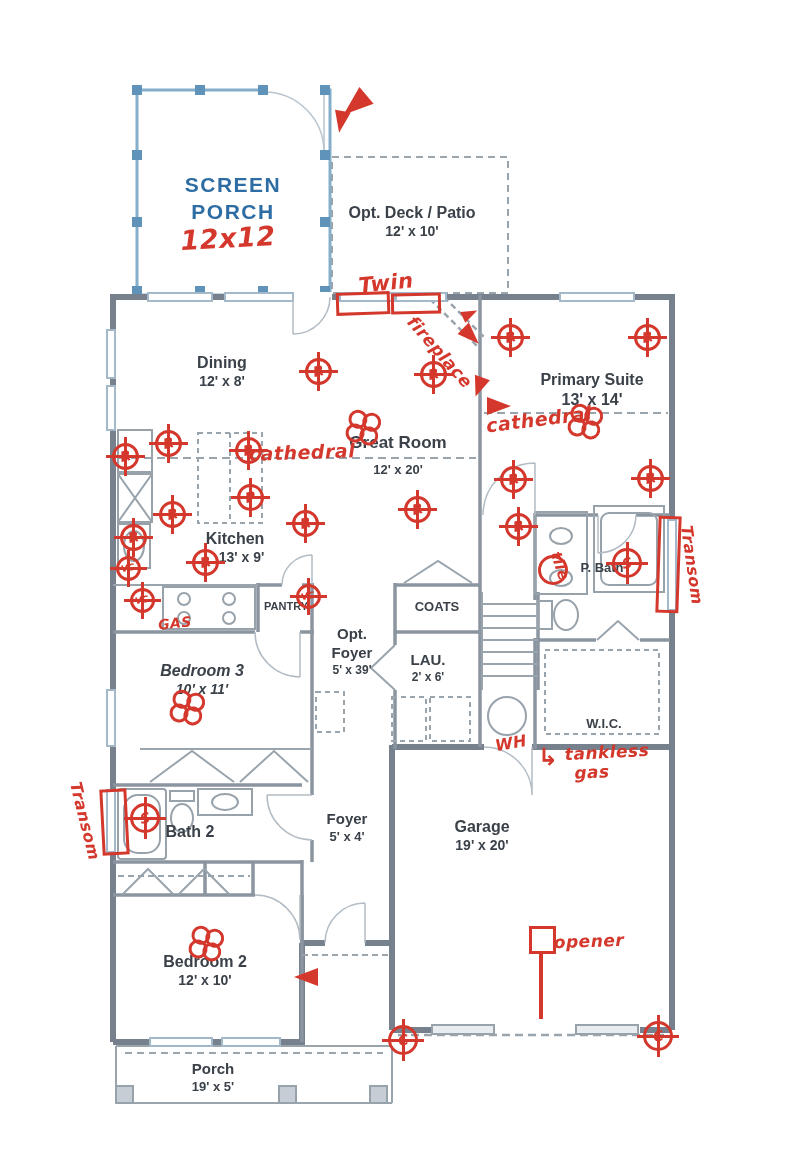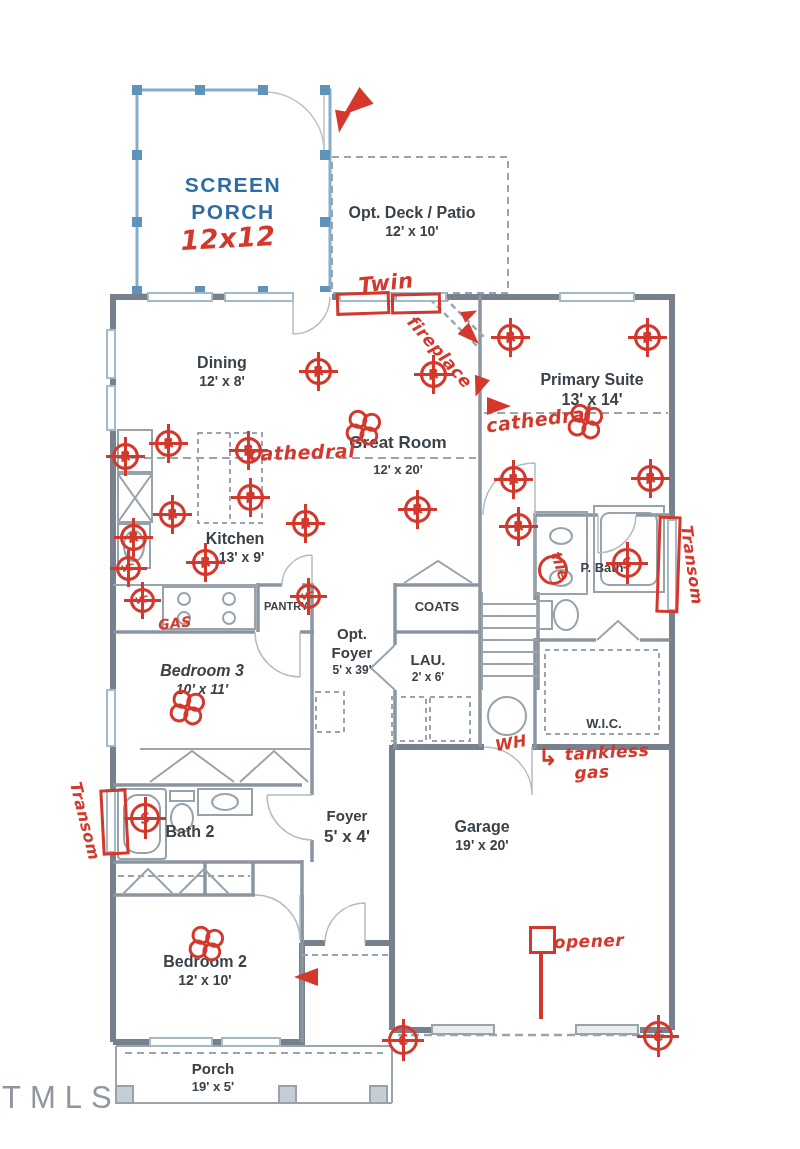--- a/index.html
+++ b/index.html
@@ -202,21 +202,21 @@
       <div class="roomlabel" style="left: 235px; top: 548px; text-align: right;"><span class="nm" style="font-size: 16px;">Kitchen</span><span class="dm" style="font-size: 14px;">13' x 9'</span></div>
       <div class="roomlabel" style="left: 286px; top: 607px;"><span class="nm" style="font-size: 11px;">PANTRY</span></div>
       <div class="roomlabel" style="left: 437px; top: 607px;"><span class="nm" style="font-size: 13px;">COATS</span></div>
       <div class="roomlabel" style="left: 352px; top: 651px;"><span class="nm" style="font-size: 15px;">Opt.
 Foyer</span><span class="dm" style="font-size: 12px;">5' x 39'</span></div>
       <div class="roomlabel" style="left: 428px; top: 668px;"><span class="nm" style="font-size: 15px;">LAU.</span><span class="dm" style="font-size: 12px;">2' x 6'</span></div>
       <div class="roomlabel" style="left: 602px; top: 568px;"><span class="nm" style="font-size: 13px;">P. Bath</span></div>
       <div class="roomlabel" style="left: 604px; top: 692px; margin-top: 32px;"><span class="nm" style="font-size: 13px;">W.I.C.</span></div>
       <div class="roomlabel" style="left: 202px; top: 680px; font-style: italic;"><span class="nm" style="font-size: 16px;">Bedroom 3</span><span class="dm" style="font-size: 14px;">10' x 11'</span></div>
       <div class="roomlabel" style="left: 190px; top: 832px;"><span class="nm" style="font-size: 16px;">Bath 2</span></div>
-      <div class="roomlabel" style="left: 347px; top: 827px;"><span class="nm" style="font-size: 15px;">Foyer</span><span class="dm" style="font-size: 17px;">5' x 4'</span></div>
+      <div class="roomlabel" style="left: 347px; top: 827px;"><span class="nm" style="font-size: 15px;">Foyer</span><span class="dm" style="font-size: 13px;">5' x 4'</span></div>
       <div class="roomlabel" style="left: 482px; top: 836px;"><span class="nm" style="font-size: 16px;">Garage</span><span class="dm" style="font-size: 14px;">19' x 20'</span></div>
       <div class="roomlabel" style="left: 205px; top: 971px;"><span class="nm" style="font-size: 16px;">Bedroom 2</span><span class="dm" style="font-size: 14px;">12' x 10'</span></div>
       <div class="roomlabel" style="left: 213px; top: 1077px;"><span class="nm" style="font-size: 15px;">Porch</span><span class="dm" style="font-size: 13px;">19' x 5'</span></div>
     </div>
   <div id="ann-layer">
       <div class="hand" style="font-size: 27px; left: 228px; top: 238px; transform: translate(-50%, -50%) rotate(-3deg);">12x12</div>
       <div class="hand" style="font-size: 21px; left: 386px; top: 283px; transform: translate(-50%, -50%) rotate(-6deg);">Twin</div>
       <div class="hand" style="font-size: 17px; left: 440px; top: 352px; transform: translate(-50%, -50%) rotate(49deg);">fireplace</div>
       <div class="hand" style="font-size: 19px; left: 302px; top: 452px; transform: translate(-50%, -50%) rotate(-2deg);">cathedral</div>
       <div class="hand" style="font-size: 19px; left: 539px; top: 419px; transform: translate(-50%, -50%) rotate(-7deg);">cathedral</div>
@@ -330,14 +330,13 @@
       <div class="ring" style="width: 30px; height: 30px; left: 538px; top: 555px;"></div>
       <div class="redline" style="left: 539px; top: 953px; width: 4px; height: 66px; transform: rotate(0deg);"></div>
       <div class="tri" style="left: 340px; top: 105px; border-left: 30px solid rgb(212, 55, 43); border-top: 11px solid transparent; border-bottom: 11px solid transparent; transform: translate(0px, -50%) rotate(140deg);"></div>
       <div class="tri" style="left: 330px; top: 122px; border-left: 22px solid rgb(212, 55, 43); border-top: 8px solid transparent; border-bottom: 8px solid transparent; transform: translate(0px, -50%) rotate(100deg);"></div>
       <div class="tri" style="left: 460px; top: 336px; border-left: 22px solid rgb(212, 55, 43); border-top: 8px solid transparent; border-bottom: 8px solid transparent; transform: translate(0px, -50%) rotate(45deg);"></div>
       <div class="tri" style="left: 469px; top: 387px; border-left: 20px solid rgb(212, 55, 43); border-top: 8px solid transparent; border-bottom: 8px solid transparent; transform: translate(0px, -50%) rotate(110deg);"></div>
       <div class="tri" style="left: 462px; top: 314px; border-left: 16px solid rgb(212, 55, 43); border-top: 6px solid transparent; border-bottom: 6px solid transparent; transform: translate(0px, -50%) rotate(-25deg);"></div>
       <div class="tri" style="left: 487px; top: 406px; border-left: 24px solid rgb(212, 55, 43); border-top: 9px solid transparent; border-bottom: 9px solid transparent; transform: translate(0px, -50%) rotate(0deg);"></div>
       <div class="tri" style="left: 294px; top: 977px; border-left: 24px solid rgb(212, 55, 43); border-top: 9px solid transparent; border-bottom: 9px solid transparent; transform: translate(0px, -50%) rotate(180deg);"></div>
     </div>
-  <div id="watermark">TMLS</div>
 </div>
 
 </body></html>

